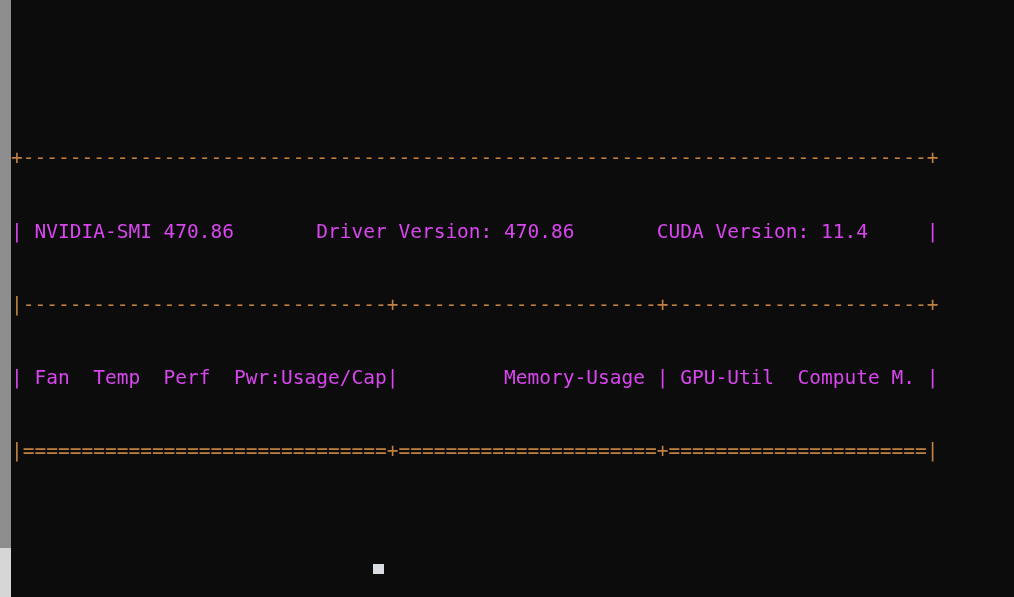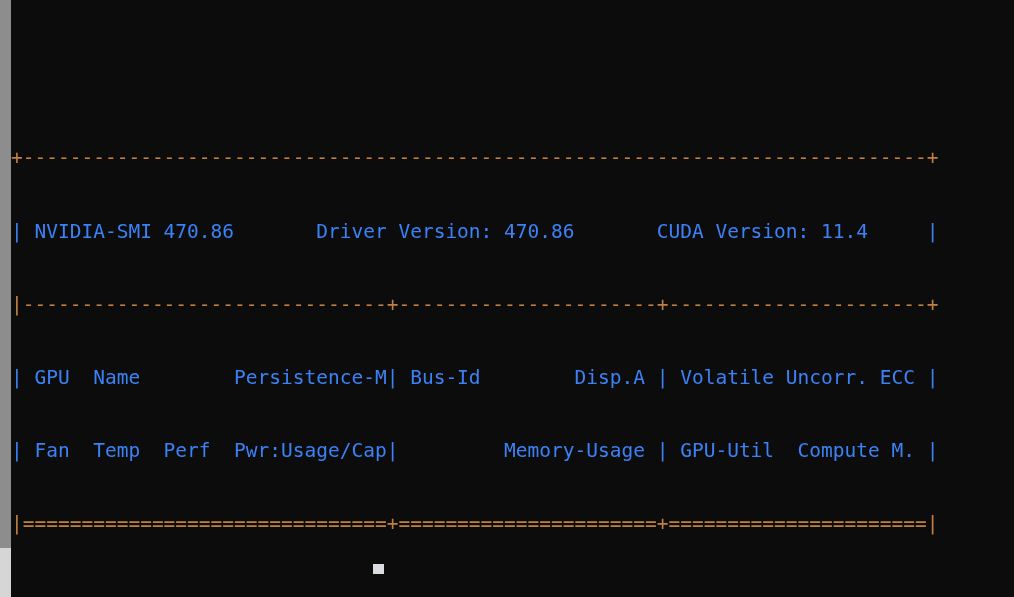--- a/index.html
+++ b/index.html
@@ -61,21 +61,21 @@
     display: block;
     height: 24.4px;
     white-space: pre;
     font-family: "DejaVu Sans Mono", "Liberation Mono", monospace;
     font-size: 19.5px;
     line-height: 24.4px;
     color: #ccd3dc;
   }
 
   .border { color: #c08040; }
-  .tbl    { color: #3b82f6; }
+  .tbl    { color: #d946ef; }
 
   #cursor {
     position: absolute;
     left: 373px;
     top: 564px;
     width: 11px;
     height: 10px;
     background: #d9dde2;
   }
 
@@ -91,21 +91,20 @@
     <div id="scrollbar-thumb"></div>
   </div>
 
   <div id="screen">
 
     <div class="row-wrap">
 
       <span class="line border">+-----------------------------------------------------------------------------+</span>
       <span class="line tbl">| NVIDIA-SMI 470.86       Driver Version: 470.86       CUDA Version: 11.4     |</span>
       <span class="line border">|-------------------------------+----------------------+----------------------+</span>
-      <span class="line tbl">| GPU  Name        Persistence-M| Bus-Id        Disp.A | Volatile Uncorr. ECC |</span>
       <span class="line tbl">| Fan  Temp  Perf  Pwr:Usage/Cap|         Memory-Usage | GPU-Util  Compute M. |</span>
       <span class="line border">|===============================+======================+======================|</span>
 
       
       
       
       
 
       
       

